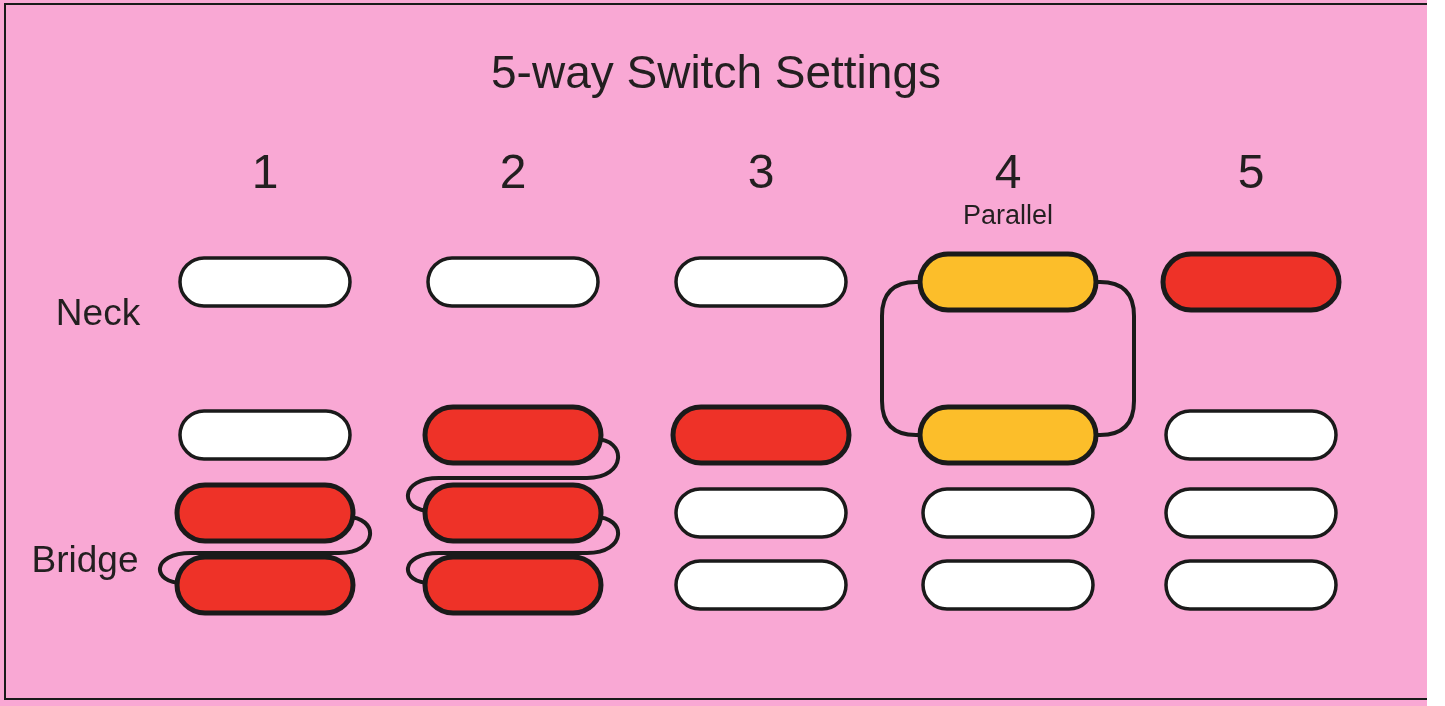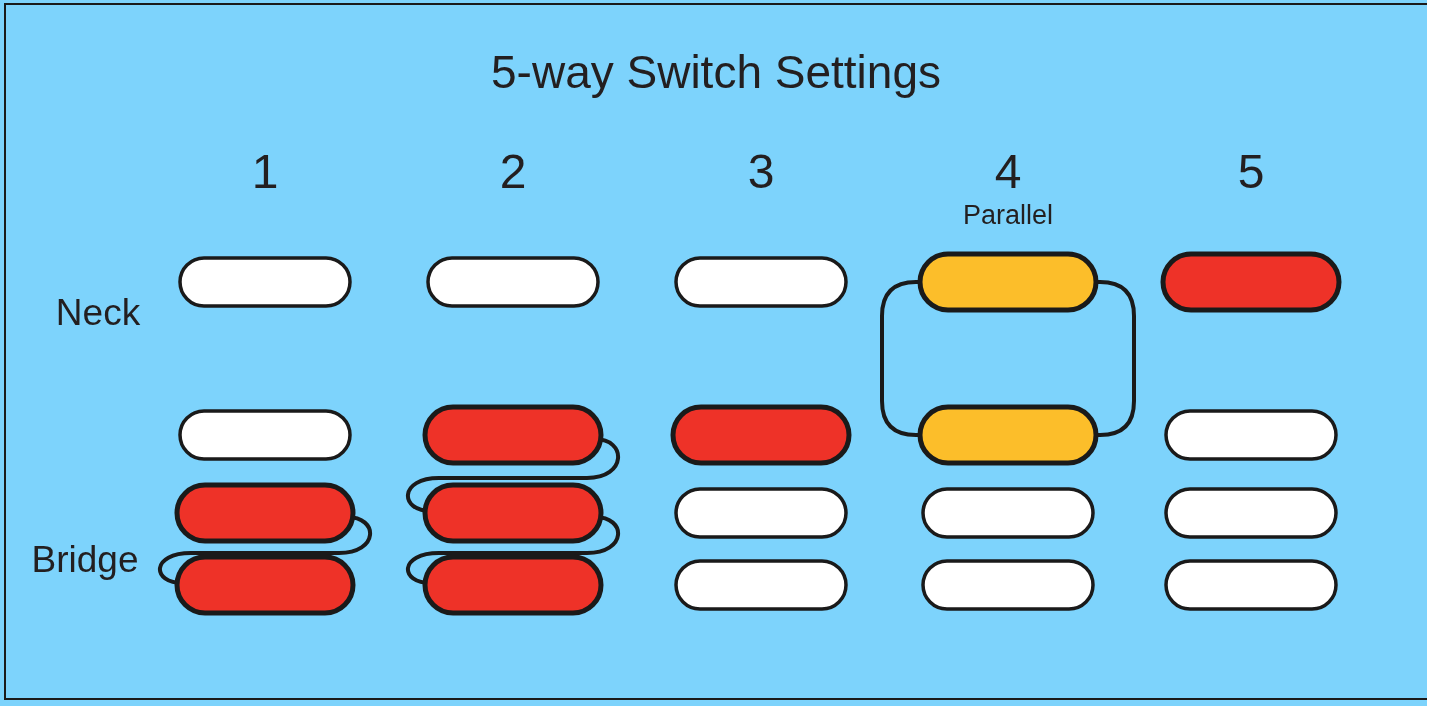--- a/index.html
+++ b/index.html
@@ -8,21 +8,21 @@
     padding: 0;
     background: #ffffff;
   }
   body {
     font-family: "Liberation Sans", sans-serif;
   }
   #canvas {
     position: relative;
     width: 1427px;
     height: 706px;
-    background: #7dd3fc;
+    background: #f9a8d4;
     overflow: hidden;
   }
   #frame-border {
     position: absolute;
     left: 4px;
     top: 3px;
     width: 1432px;
     height: 697px;
     border: 2px solid #1a1a1a;
     box-sizing: border-box;

